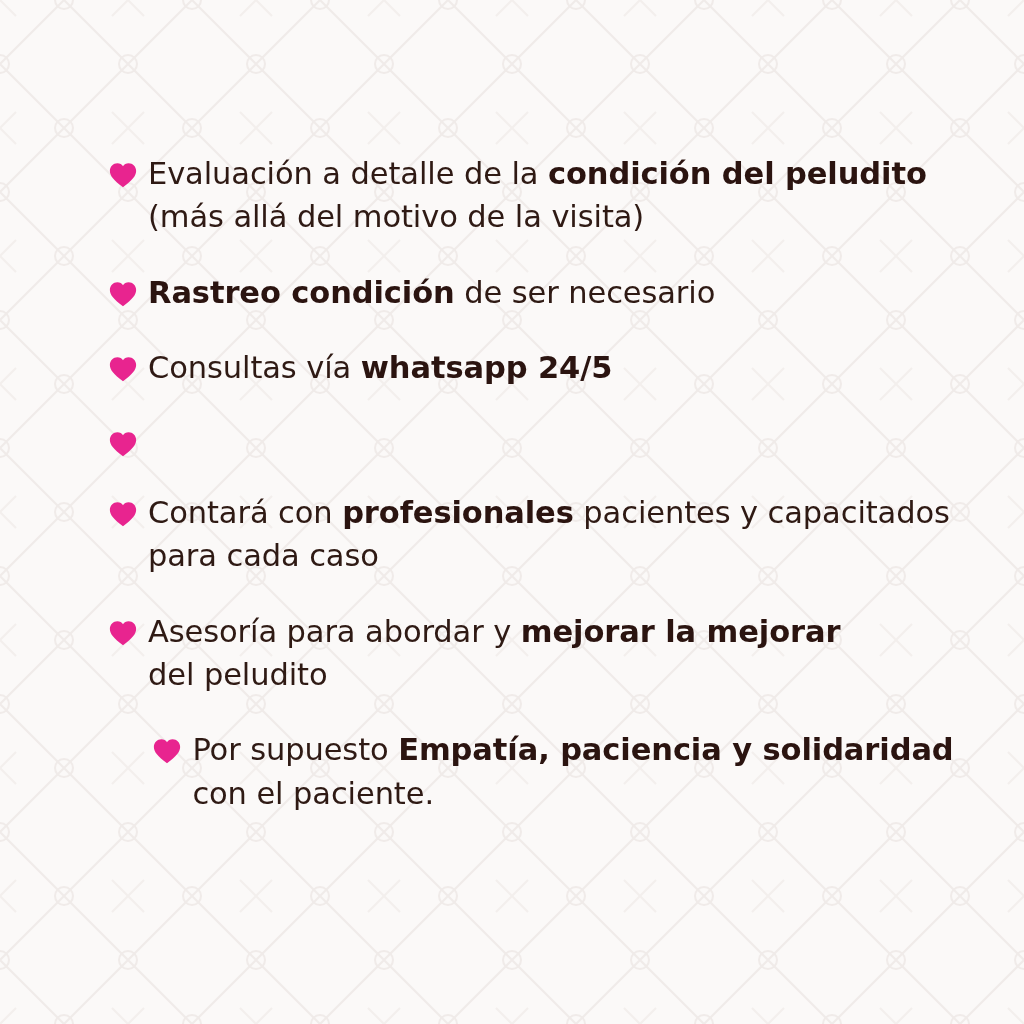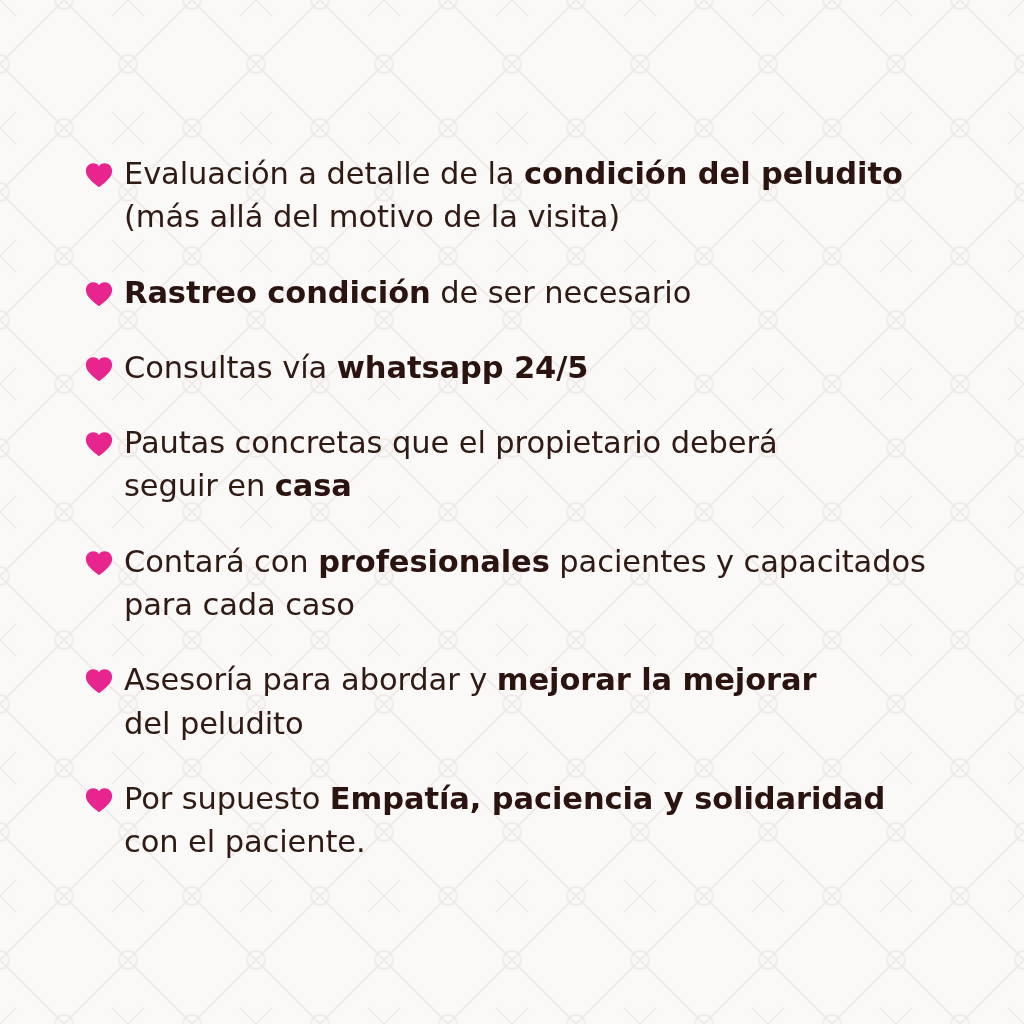--- a/index.html
+++ b/index.html
@@ -25,31 +25,31 @@
   
   #pattern {
     position: absolute;
     inset: 0;
     opacity: 1;
     pointer-events: none;
   }
 
   #content {
     position: absolute;
-    left: 84px;
+    left: 108px;
     top: 152px;
     width: 890px;
   }
 
   .bullet-row {
     display: flex;
     align-items: flex-start;
     margin-bottom: 32px;
   }
-  .bullet-row:last-child { margin-bottom: 16px; }
+  .bullet-row:last-child { margin-bottom: 16px; justify-content: center; }
 
   .heart {
     flex: 0 0 auto;
     width: 30px;
     height: 30px;
     margin-top: 8px;
     margin-right: 10px;
   }
 
   .bullet-text {
@@ -108,21 +108,20 @@
       <svg class="heart" viewBox="0 0 32 32">
         <path d="M16 29 C6 21.5 2 16.8 2 11.6 C2 6.9 5.6 3.4 10 3.4 C12.6 3.4 14.9 4.7 16 6.7 C17.1 4.7 19.4 3.4 22 3.4 C26.4 3.4 30 6.9 30 11.6 C30 16.8 26 21.5 16 29 Z" fill="#e8248f"></path>
       </svg>
       <div class="bullet-text">Consultas vía <b>whatsapp 24/5</b></div>
     </div>
 
     <div class="bullet-row">
       <svg class="heart" viewBox="0 0 32 32">
         <path d="M16 29 C6 21.5 2 16.8 2 11.6 C2 6.9 5.6 3.4 10 3.4 C12.6 3.4 14.9 4.7 16 6.7 C17.1 4.7 19.4 3.4 22 3.4 C26.4 3.4 30 6.9 30 11.6 C30 16.8 26 21.5 16 29 Z" fill="#e8248f"></path>
       </svg>
-      <div class="bullet-text">Pautas concretas que el propietario deberá<br>seguir en <b>casa</b></div>
     </div>
 
     <div class="bullet-row justify">
       <svg class="heart" viewBox="0 0 32 32">
         <path d="M16 29 C6 21.5 2 16.8 2 11.6 C2 6.9 5.6 3.4 10 3.4 C12.6 3.4 14.9 4.7 16 6.7 C17.1 4.7 19.4 3.4 22 3.4 C26.4 3.4 30 6.9 30 11.6 C30 16.8 26 21.5 16 29 Z" fill="#e8248f"></path>
       </svg>
       <div class="bullet-text">Contará con <b>profesionales</b> pacientes y capacitados<br>para cada caso</div>
     </div>
 
     <div class="bullet-row">

